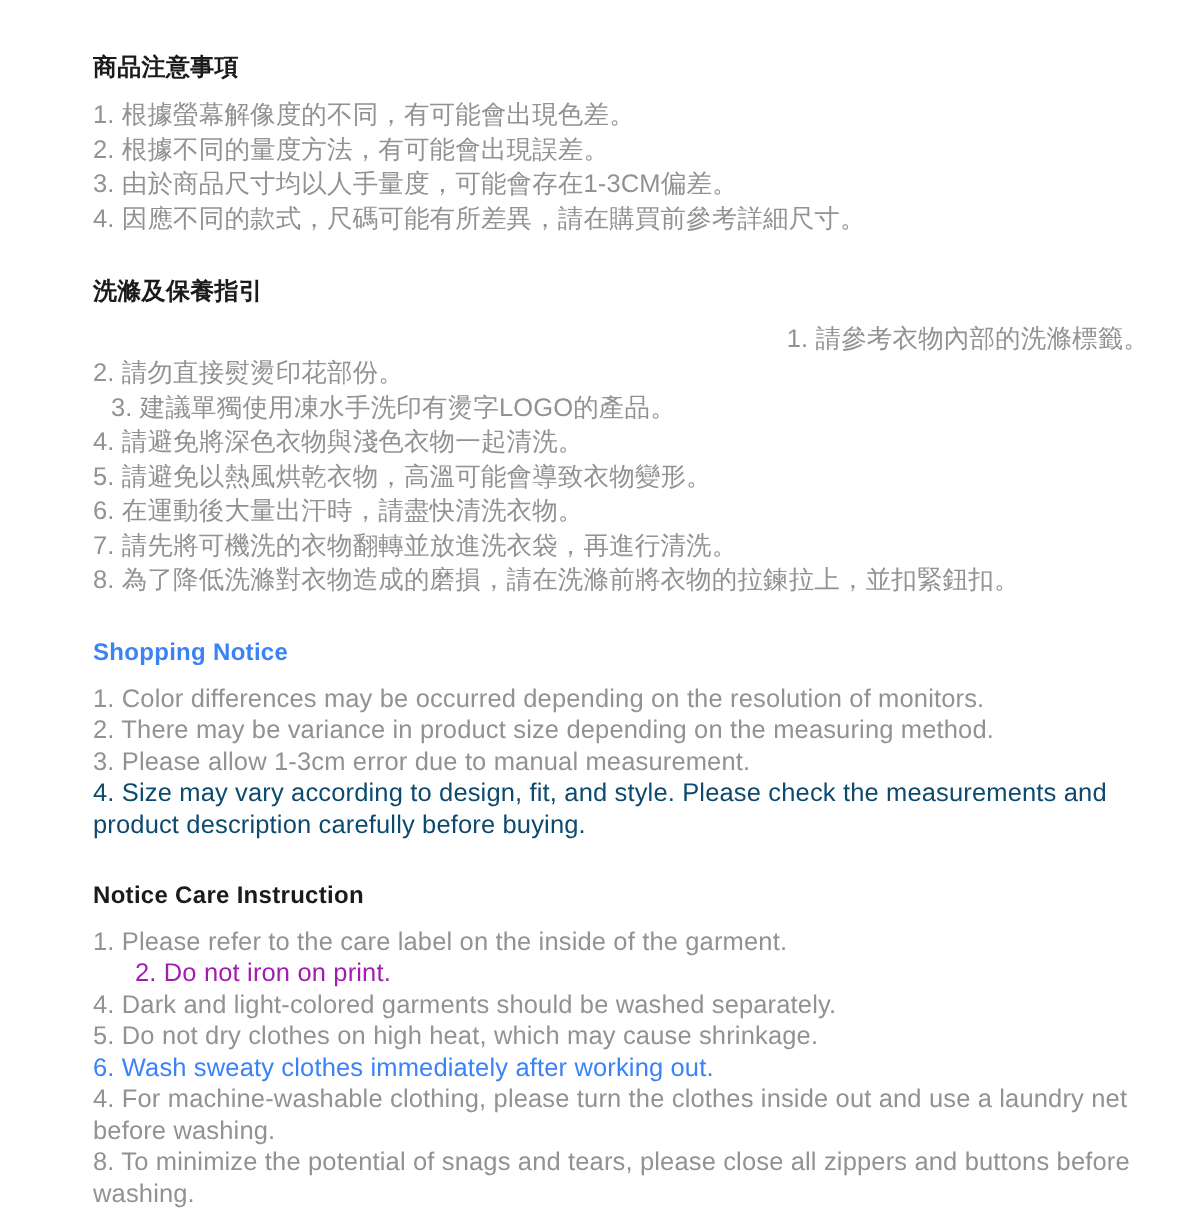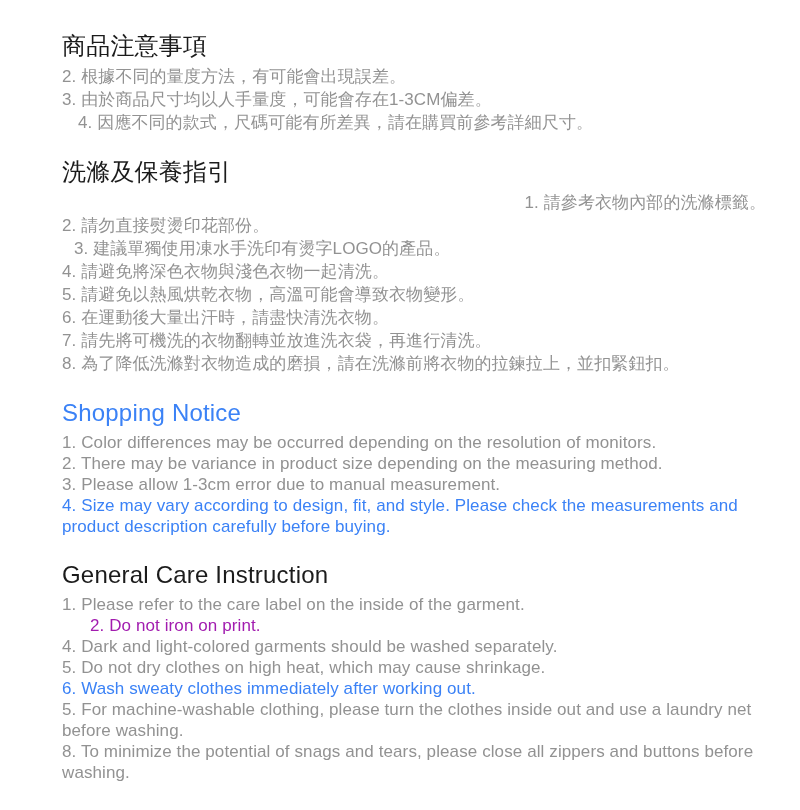--- a/index.html
+++ b/index.html
@@ -20,23 +20,23 @@
     padding: 34px 34px 0 62px;
   }
   section.notice-section {
     margin: 0;
   }
   section.notice-section + section.notice-section {
     margin-top: 26px;
   }
   .section-title {
     margin: 0 0 7px 0;
-    font-size: 24px;
+    font-size: 16px;
     line-height: 24px;
-    font-weight: normal;
+    font-weight: bold;
     color: #1b1b1b;
     letter-spacing: 0.2px;
   }
   ol.section-list {
     margin: 0;
     padding: 0;
     list-style: none;
   }
   ol.section-list li {
     margin: 0;
@@ -52,23 +52,24 @@
     line-height: 21px;
   }
 </style>
 </head>
 <body style="background: rgb(255, 255, 255);">
 
 <main class="notice-document" id="notice-document">
   <section class="notice-section lang-zh">
     <h2 class="section-title" style="color: rgb(27, 27, 27);">商品注意事項</h2>
     <ol class="section-list">
+        <li style="color: rgb(146, 146, 146);">1. 根據螢幕解像度的不同，有可能會出現色差。</li>
         <li style="color: rgb(146, 146, 146);">2. 根據不同的量度方法，有可能會出現誤差。</li>
         <li style="color: rgb(146, 146, 146);">3. 由於商品尺寸均以人手量度，可能會存在1-3CM偏差。</li>
-        <li style="color: rgb(146, 146, 146); margin-left: 16px;">4. 因應不同的款式，尺碼可能有所差異，請在購買前參考詳細尺寸。</li>
+        <li style="color: rgb(146, 146, 146);">4. 因應不同的款式，尺碼可能有所差異，請在購買前參考詳細尺寸。</li>
       </ol>
   </section>
 
   <section class="notice-section lang-zh">
     <h2 class="section-title" style="color: rgb(27, 27, 27);">洗滌及保養指引</h2>
     <ol class="section-list">
         <li style="color: rgb(146, 146, 146); text-align: right;">1. 請參考衣物內部的洗滌標籤。</li>
         <li style="color: rgb(146, 146, 146);">2. 請勿直接熨燙印花部份。</li>
         <li style="color: rgb(146, 146, 146); margin-left: 12px;">3. 建議單獨使用凍水手洗印有燙字LOGO的產品。</li>
         <li style="color: rgb(146, 146, 146);">4. 請避免將深色衣物與淺色衣物一起清洗。</li>
@@ -78,29 +79,29 @@
         <li style="color: rgb(146, 146, 146);">8. 為了降低洗滌對衣物造成的磨損，請在洗滌前將衣物的拉鍊拉上，並扣緊鈕扣。</li>
       </ol>
   </section>
 
   <section class="notice-section lang-en">
     <h2 class="section-title" style="color: #3b82f6;">Shopping Notice</h2>
     <ol class="section-list">
         <li style="color: rgb(146, 146, 146);">1. Color differences may be occurred depending on the resolution of monitors.</li>
         <li style="color: rgb(146, 146, 146);">2. There may be variance in product size depending on the measuring method.</li>
         <li style="color: rgb(146, 146, 146);">3. Please allow 1-3cm error due to manual measurement.</li>
-        <li style="color: #3b82f6;">4. Size may vary according to design, fit, and style. Please check the measurements and product description carefully before buying.</li>
+        <li style="color: #0c4a6e;">4. Size may vary according to design, fit, and style. Please check the measurements and product description carefully before buying.</li>
       </ol>
   </section>
 
   <section class="notice-section lang-en">
-    <h2 class="section-title" style="color: rgb(27, 27, 27);">General Care Instruction</h2>
+    <h2 class="section-title" style="color: rgb(27, 27, 27);">Notice Care Instruction</h2>
     <ol class="section-list">
         <li style="color: rgb(146, 146, 146);">1. Please refer to the care label on the inside of the garment.</li>
         <li style="color: #a21caf; margin-left: 28px;">2. Do not iron on print.</li>
         <li style="color: rgb(146, 146, 146);">4. Dark and light-colored garments should be washed separately.</li>
         <li style="color: rgb(146, 146, 146);">5. Do not dry clothes on high heat, which may cause shrinkage.</li>
         <li style="color: #3b82f6;">6. Wash sweaty clothes immediately after working out.</li>
-        <li style="color: rgb(146, 146, 146);">5. For machine-washable clothing, please turn the clothes inside out and use a laundry net before washing.</li>
+        <li style="color: rgb(146, 146, 146);">4. For machine-washable clothing, please turn the clothes inside out and use a laundry net before washing.</li>
         <li style="color: rgb(146, 146, 146);">8. To minimize the potential of snags and tears, please close all zippers and buttons before washing.</li>
       </ol>
   </section>
 </main>
 
 </body></html>

